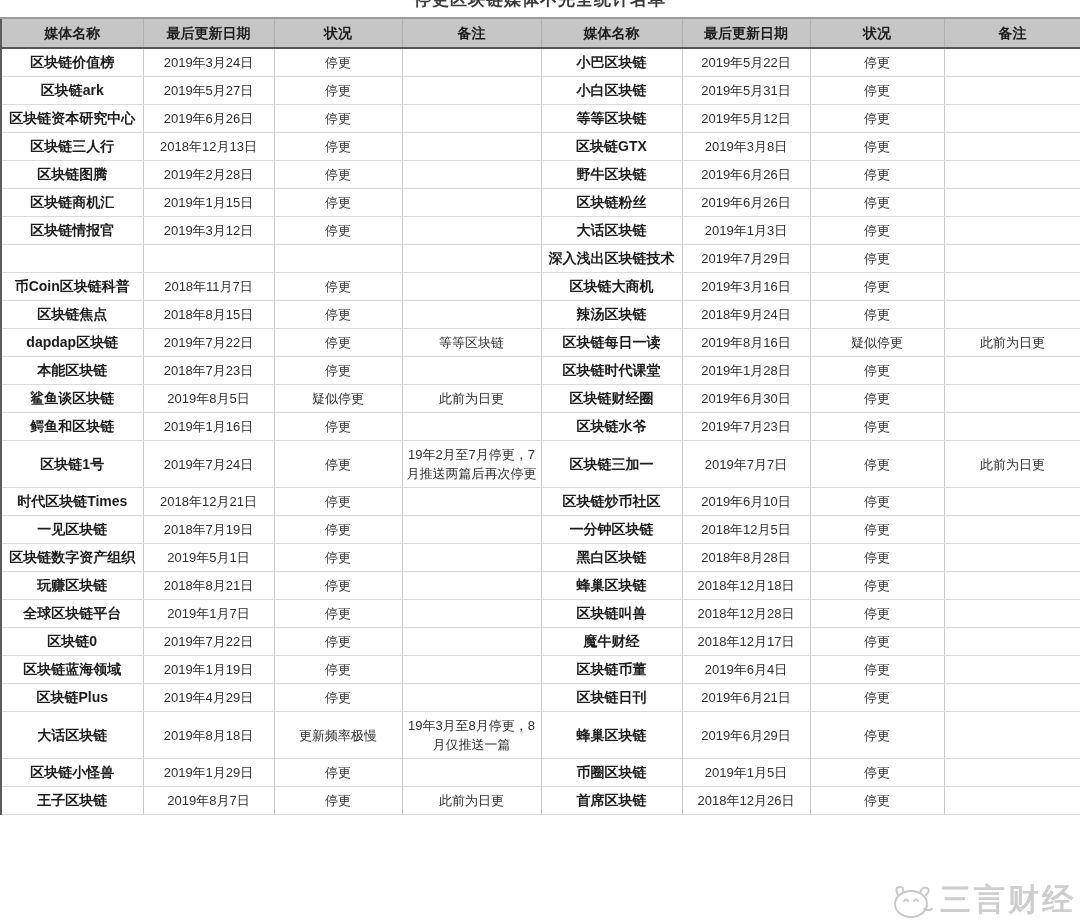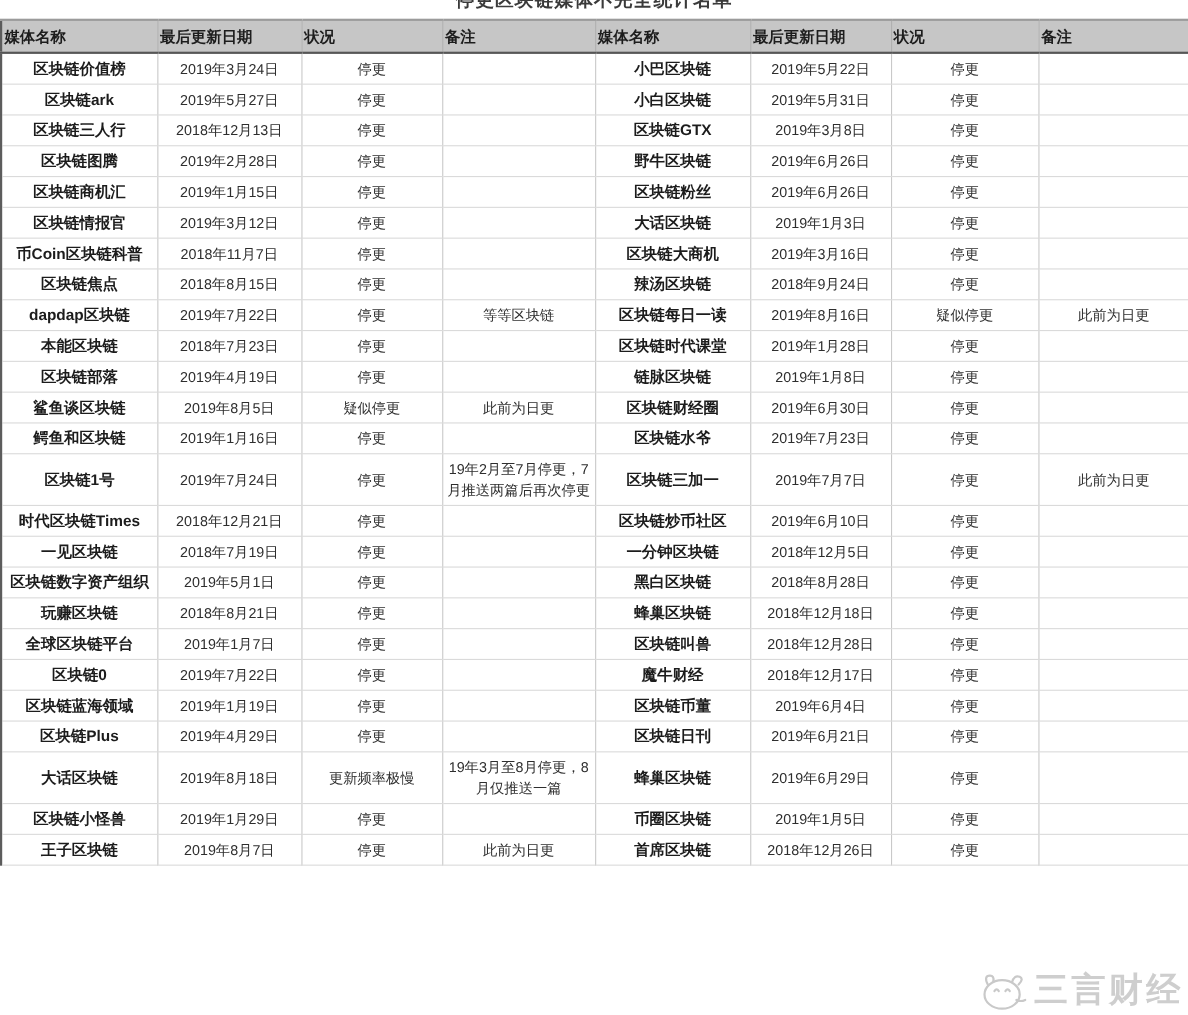--- a/index.html
+++ b/index.html
@@ -42,21 +42,21 @@
   }
   table.media-table th {
     background: #c6c6c6;
     border-top: 2px solid #9b9b9b;
     border-bottom: 2px solid #565656;
     border-left: 1px solid #b0b0b0;
     font-size: 14px;
     font-weight: 700;
     color: #1d1d1d;
     padding: 6px 2px;
-    text-align: left;
+    text-align: center;
     line-height: 16px;
   }
   table.media-table td {
     border: 1px solid #c9c9c9;
     border-top: 1px solid #dadada;
     border-bottom: 1px solid #dadada;
     text-align: center;
     vertical-align: middle;
     font-size: 13px;
     font-weight: 500;
@@ -137,20 +137,30 @@
         <td class="name">区块链ark</td>
         <td>2019年5月27日</td>
         <td>停更</td>
         <td></td>
         <td class="name">小白区块链</td>
         <td>2019年5月31日</td>
         <td>停更</td>
         <td></td>
       </tr>
       <tr>
+        <td class="name">区块链资本研究中心</td>
+        <td>2019年6月26日</td>
+        <td>停更</td>
+        <td></td>
+        <td class="name">等等区块链</td>
+        <td>2019年5月12日</td>
+        <td>停更</td>
+        <td></td>
+      </tr>
+      <tr>
         <td class="name">区块链三人行</td>
         <td>2018年12月13日</td>
         <td>停更</td>
         <td></td>
         <td class="name">区块链GTX</td>
         <td>2019年3月8日</td>
         <td>停更</td>
         <td></td>
       </tr>
       <tr>
@@ -173,20 +183,30 @@
         <td>停更</td>
         <td></td>
       </tr>
       <tr>
         <td class="name">区块链情报官</td>
         <td>2019年3月12日</td>
         <td>停更</td>
         <td></td>
         <td class="name">大话区块链</td>
         <td>2019年1月3日</td>
+        <td>停更</td>
+        <td></td>
+      </tr>
+      <tr>
+        <td class="name"></td>
+        <td></td>
+        <td></td>
+        <td></td>
+        <td class="name">深入浅出区块链技术</td>
+        <td>2019年7月29日</td>
         <td>停更</td>
         <td></td>
       </tr>
       <tr>
         <td class="name">币Coin区块链科普</td>
         <td>2018年11月7日</td>
         <td>停更</td>
         <td></td>
         <td class="name">区块链大商机</td>
         <td>2019年3月16日</td>
@@ -213,30 +233,20 @@
         <td>疑似停更</td>
         <td>此前为日更</td>
       </tr>
       <tr>
         <td class="name">本能区块链</td>
         <td>2018年7月23日</td>
         <td>停更</td>
         <td></td>
         <td class="name">区块链时代课堂</td>
         <td>2019年1月28日</td>
-        <td>停更</td>
-        <td></td>
-      </tr>
-      <tr>
-        <td class="name">区块链部落</td>
-        <td>2019年4月19日</td>
-        <td>停更</td>
-        <td></td>
-        <td class="name">链脉区块链</td>
-        <td>2019年1月8日</td>
         <td>停更</td>
         <td></td>
       </tr>
       <tr>
         <td class="name">鲨鱼谈区块链</td>
         <td>2019年8月5日</td>
         <td>疑似停更</td>
         <td>此前为日更</td>
         <td class="name">区块链财经圈</td>
         <td>2019年6月30日</td>

